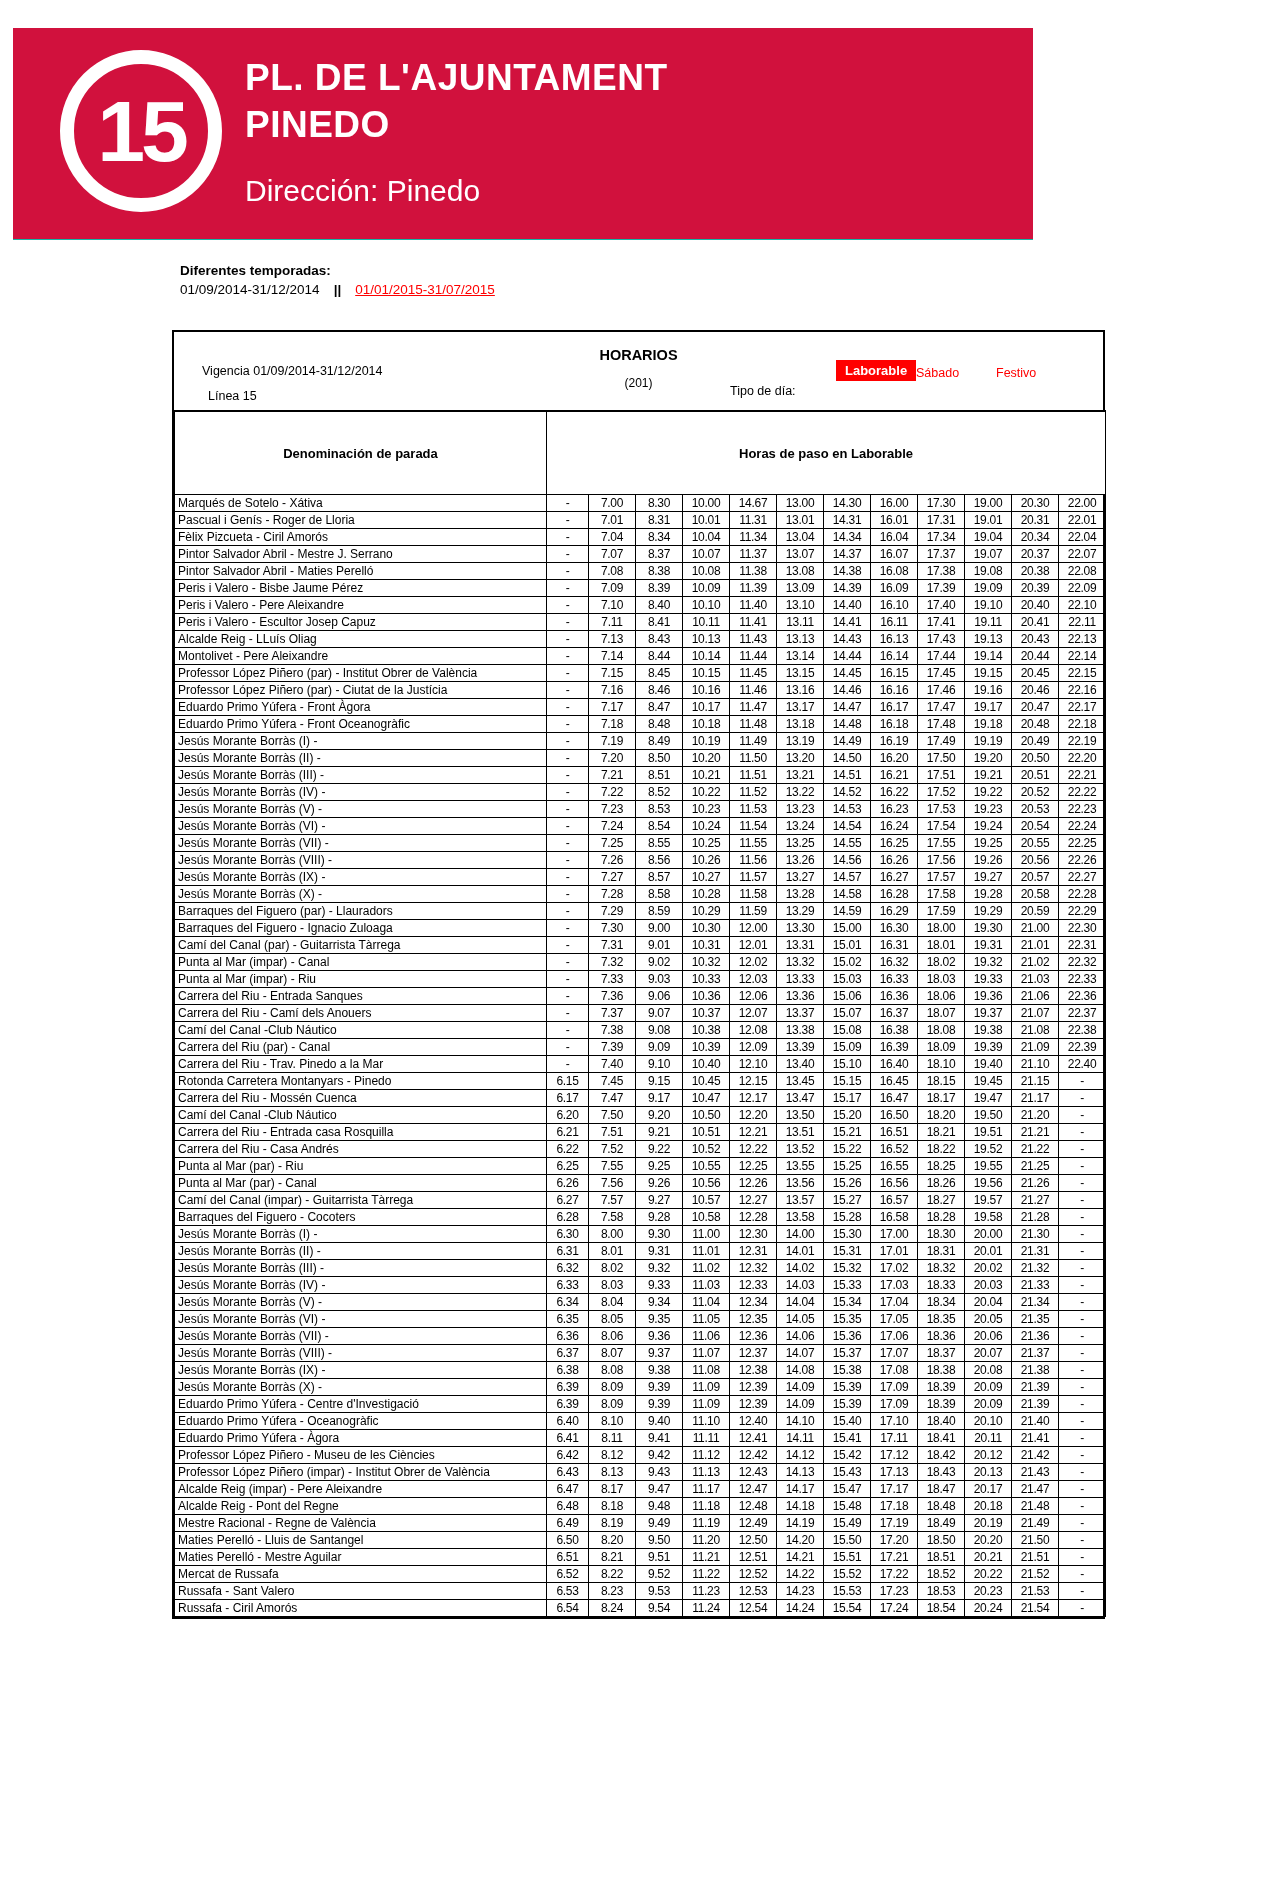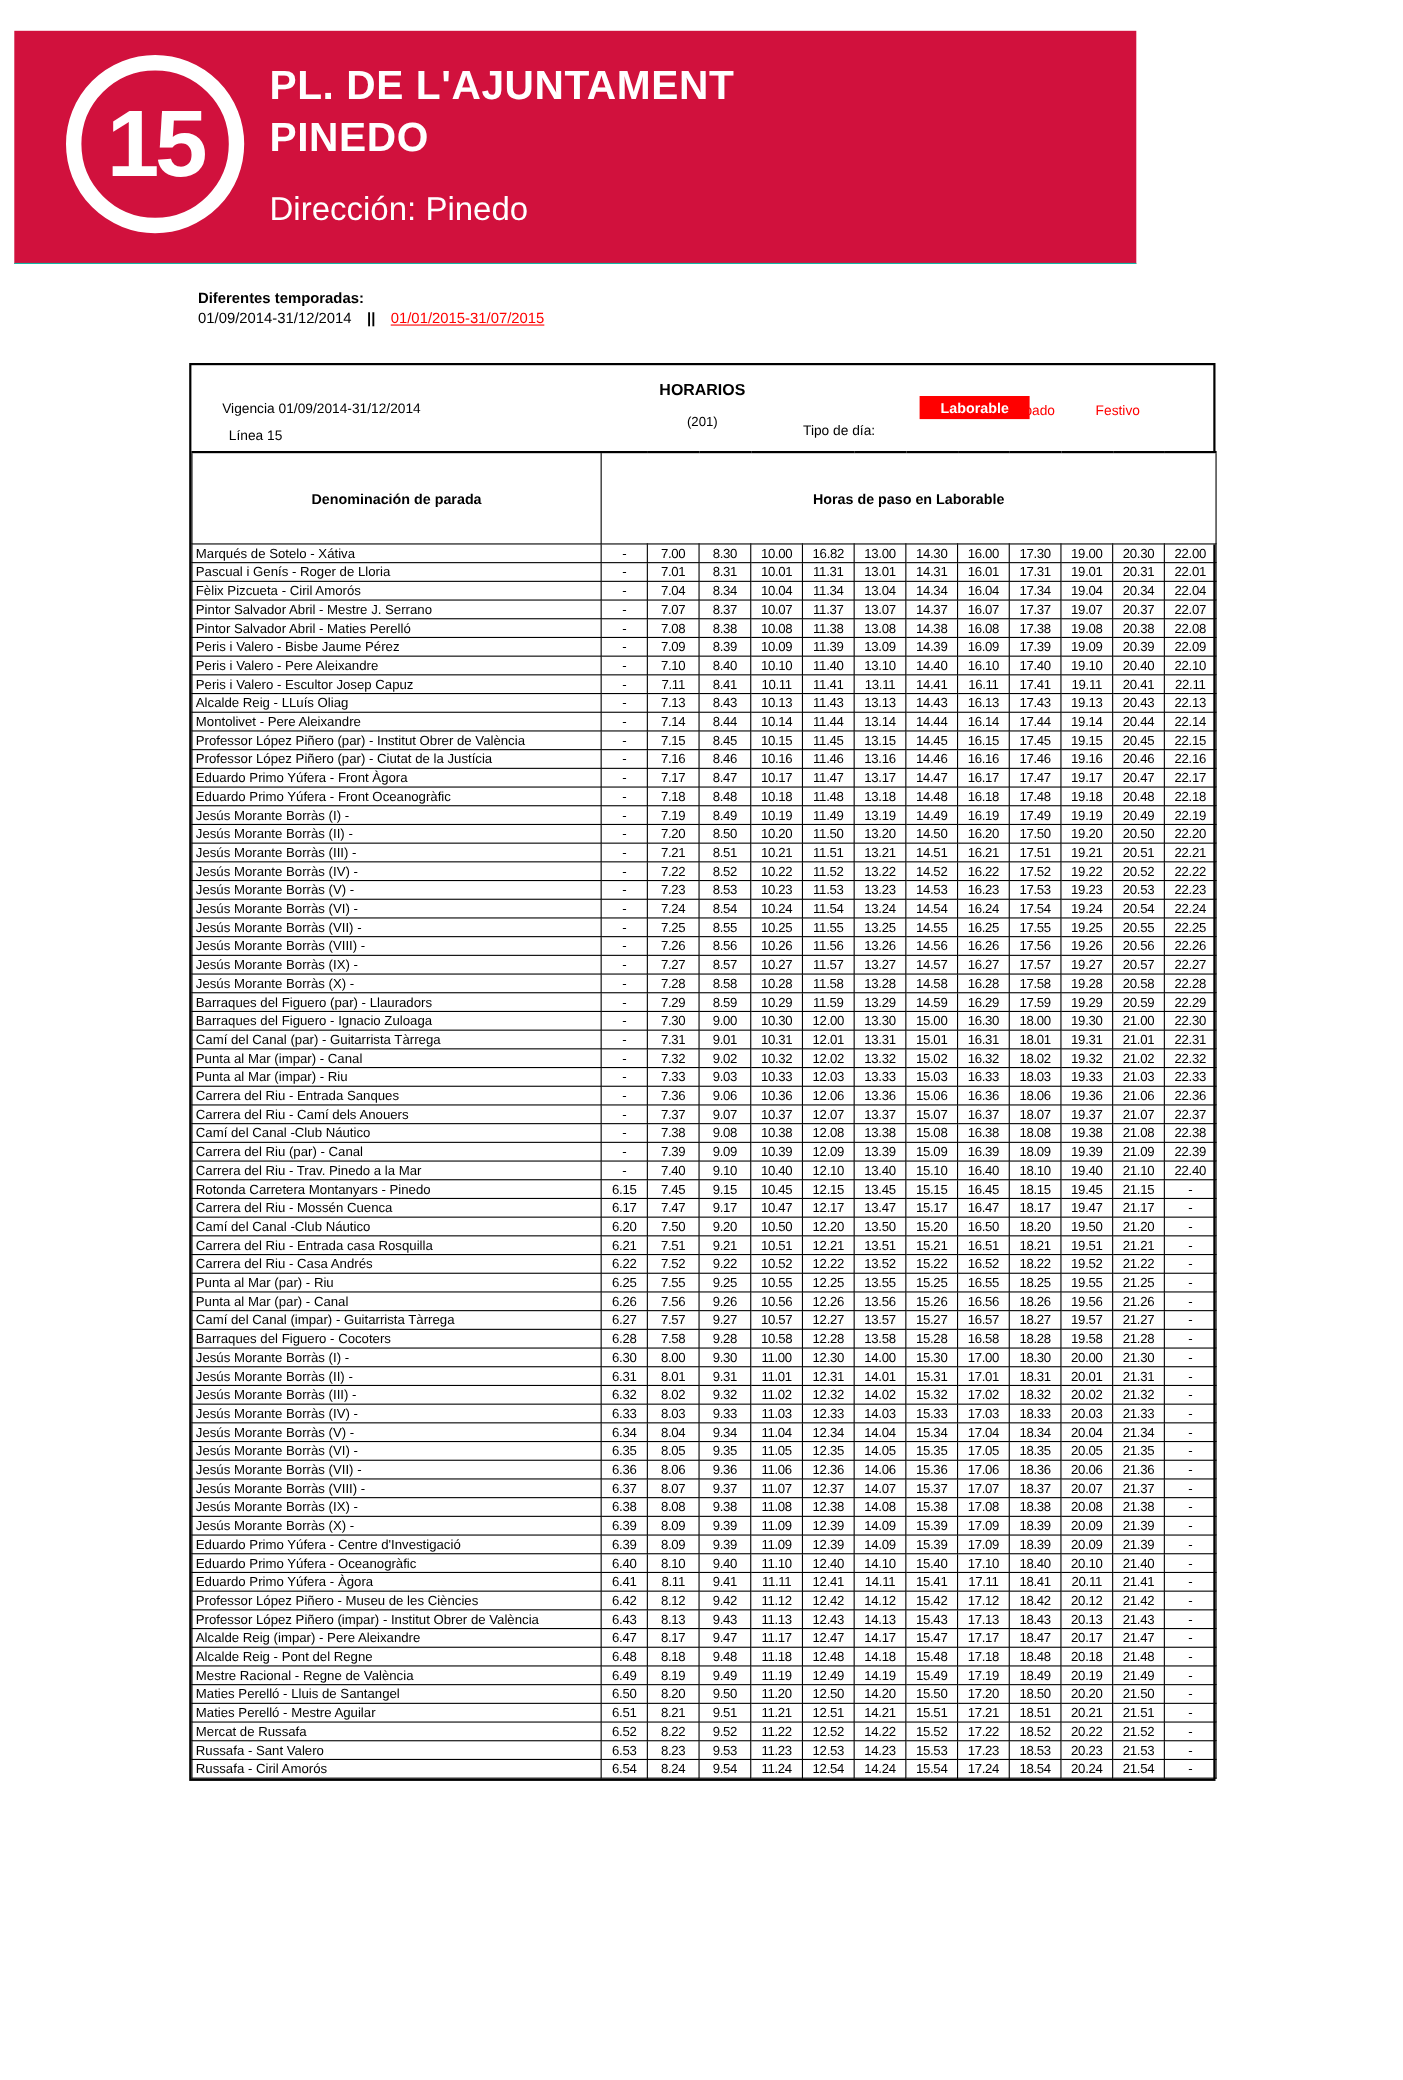--- a/index.html
+++ b/index.html
@@ -37,21 +37,21 @@
     border:2px solid #000;background:#fff;
   }
   .box-header{position:relative;height:78px;font-size:12.5px;}
   .horarios{position:absolute;left:0;right:0;top:15px;text-align:center;font-weight:bold;font-size:14.5px;}
   .sub201{position:absolute;left:0;right:0;top:44px;text-align:center;font-size:12px;}
   .vigencia{position:absolute;left:28px;top:32px;}
   .linea{position:absolute;left:34px;top:57px;}
   .tipo-lbl{position:absolute;left:556px;top:52px;}
   .daytype-badge{
     position:absolute;left:662px;top:28px;background:#ff0000;color:#fff;
-    font-weight:bold;font-size:13px;padding:3px 19px;cursor:pointer;
+    font-weight:bold;font-size:13px;padding:3px 9px;cursor:pointer;
   }
   .daytype-sabado{position:absolute;left:742px;top:34px;color:#ff0000;cursor:pointer;}
   .daytype-festivo{position:absolute;left:822px;top:34px;color:#ff0000;cursor:pointer;}
   
   table.tt{
     width:100%;border-collapse:collapse;table-layout:fixed;
     border-top:2px solid #000;font-size:12px;
   }
   table.tt col.c-stop{width:372px;}
   table.tt col.c-dash{width:42px;}
@@ -120,21 +120,21 @@
         <th colspan="12">Horas de paso en Laborable</th>
       </tr>
     </thead>
     <tbody>
         <tr>
           <td class="stop">Marqués de Sotelo - Xátiva</td>
           <td class="time">-</td>
           <td class="time">7.00</td>
           <td class="time">8.30</td>
           <td class="time">10.00</td>
-          <td class="time">16.82</td>
+          <td class="time">14.67</td>
           <td class="time">13.00</td>
           <td class="time">14.30</td>
           <td class="time">16.00</td>
           <td class="time">17.30</td>
           <td class="time">19.00</td>
           <td class="time">20.30</td>
           <td class="time">22.00</td>
         </tr>
         <tr>
           <td class="stop">Pascual i Genís - Roger de Lloria</td>

